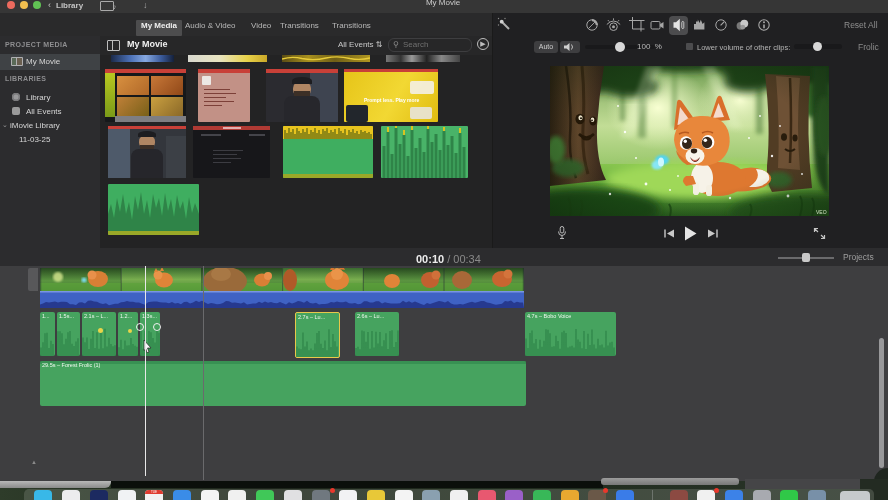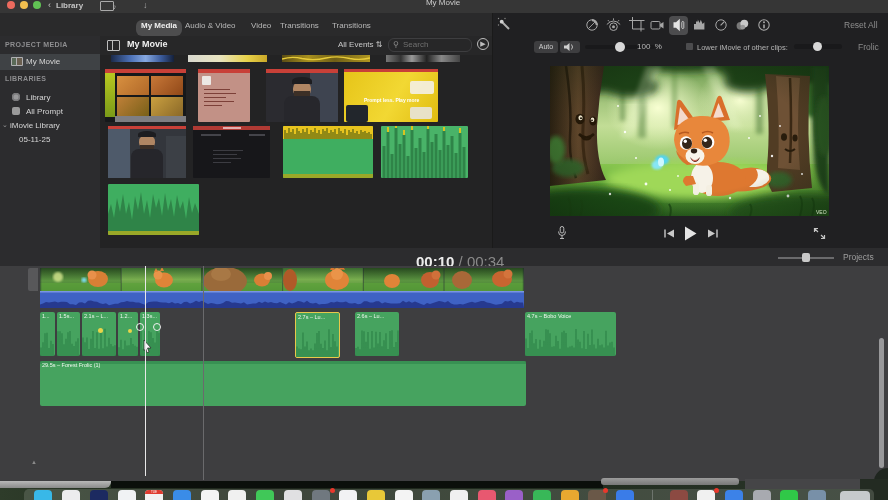--- a/index.html
+++ b/index.html
@@ -5,21 +5,21 @@
   html,body{margin:0;padding:0;}
   body{width:888px;height:500px;overflow:hidden;position:relative;
        font-family:"Liberation Sans",sans-serif;background:#232325;}
   .abs{position:absolute;}
   
   #titlebar{left:0;top:0;width:888px;height:13px;background:#363636;}
   .tl{width:8px;height:8px;border-radius:50%;top:1px;}
   #projects{left:56px;top:1px;color:#c5c5c5;font-size:8px;font-weight:600;}
   #titlename{left:400px;top:-2px;width:86px;color:#cccccc;font-size:8px;text-align:center;}
   #tabbar{left:0;top:13px;width:888px;height:23px;background:#2a2a2b;}
-  .tab{top:20px;height:16px;line-height:12px;font-size:8px;color:#b8b8b8;padding:0 5px;border-radius:6px;}
+  .tab{top:20px;height:16px;line-height:12px;font-size:8px;color:#b8b8b8;padding:0 5px;border-radius:1px;}
   .tabsel{background:#4d4d4e;color:#f0f0f0;font-weight:bold;}
   
   #sidebar{left:0;top:36px;width:100px;height:212px;background:#2c2c2e;}
   .sideh{color:#8e8e90;font-size:7px;font-weight:bold;letter-spacing:.4px;}
   .sideitem{color:#d6d6d6;font-size:8px;}
   #sbsel{left:0;top:54px;width:100px;height:16px;background:#3f4245;}
   
   #mediapane{left:100px;top:36px;width:392px;height:212px;background:#232324;}
   #mbheader{left:0;top:0;width:392px;height:19px;background:#272728;}
   .thumb{border-radius:1px;}
@@ -57,24 +57,24 @@
 <div class="abs sideh" style="left:5px;top:41px;">PROJECT MEDIA</div>
 <div class="abs" style="left:11px;top:57px;width:12px;height:9px;background:#b0b0b2;border-radius:1px;overflow:hidden;">
   <div style="position:absolute;left:1px;top:1px;width:4px;height:7px;background:#5a6a58;"></div>
   <div style="position:absolute;left:6px;top:1px;width:5px;height:7px;background:#6a5f50;"></div>
 </div>
 <div class="abs sideitem" style="left:26px;top:57px;">My Movie</div>
 <div class="abs sideh" style="left:5px;top:75px;">LIBRARIES</div>
 <div class="abs" style="left:12px;top:93px;width:8px;height:8px;border-radius:50%;background:#9a9a9c;box-shadow:inset 0 0 0 1.5px #7a7a7c;"></div>
 <div class="abs sideitem" style="left:26px;top:93px;">Library</div>
 <div class="abs" style="left:12px;top:107px;width:8px;height:8px;border-radius:2px;background:#9a9a9a;"></div>
-<div class="abs sideitem" style="left:26px;top:107px;">All Prompt</div>
+<div class="abs sideitem" style="left:26px;top:107px;">All Events</div>
 <div class="abs" style="left:2px;top:121px;color:#9a9a9a;font-size:7px;">⌄</div>
 <div class="abs sideitem" style="left:10px;top:121px;">iMovie Library</div>
-<div class="abs sideitem" style="left:19px;top:135px;">05-11-25</div>
+<div class="abs sideitem" style="left:19px;top:135px;">11-03-25</div>
 
 <div class="abs" id="mediapane">
   <div class="abs" id="mbheader"></div>
   <div class="abs" style="left:7px;top:4px;width:11px;height:9px;border:1px solid #bdbdbd;border-radius:1px;"></div>
   <div class="abs" style="left:9px;top:5px;width:3px;height:9px;border-right:1px solid #bdbdbd;"></div>
   <div class="abs" style="left:27px;top:3px;color:#f0f0f0;font-size:9px;font-weight:bold;">My Movie</div>
   <div class="abs" style="left:238px;top:4px;color:#c9c9c9;font-size:8px;">All Events ⇅</div>
   <div class="abs" style="left:288px;top:2px;width:82px;height:12px;border:1px solid #3e3e40;border-radius:6px;"></div>
   <div class="abs" style="left:293px;top:4px;color:#8a8a8a;font-size:8px;">⚲</div>
   <div class="abs" style="left:303px;top:4px;color:#707070;font-size:8px;">Search</div>
@@ -217,21 +217,21 @@
 <div class="abs" style="left:534px;top:41px;width:24px;height:12px;background:#3e3e40;border-radius:3px;color:#cfcfcf;font-size:7px;text-align:center;line-height:12px;">Auto</div>
 <div class="abs" style="left:560px;top:41px;width:20px;height:12px;background:#3e3e40;border-radius:3px;"></div>
 <svg class="abs" style="left:564px;top:43px;" width="12" height="8" viewBox="0 0 12 8">
  <path d="M0 2.5 L2.5 2.5 L5.5 0 L5.5 8 L2.5 5.5 L0 5.5 Z" fill="#cfcfcf"></path>
  <path d="M7.5 1.5 Q9.5 4 7.5 6.5" stroke="#cfcfcf" stroke-width="0.9" fill="none"></path>
 </svg>
 <div class="abs" style="left:585px;top:45px;width:70px;height:4px;background:#19191b;border-radius:2px;"></div>
 <div class="abs" style="left:615px;top:42px;width:10px;height:10px;background:#d8d8d8;border-radius:50%;"></div>
 <div class="abs" style="left:637px;top:42px;color:#bbbbbb;font-size:8px;">100&nbsp;&nbsp;%</div>
 <div class="abs" style="left:686px;top:43px;width:7px;height:7px;background:#4c4c4e;border-radius:1px;"></div>
-<div class="abs" style="left:697px;top:43px;color:#b5b5b5;font-size:7.5px;">Lower iMovie of other clips:</div>
+<div class="abs" style="left:697px;top:43px;color:#b5b5b5;font-size:7.5px;">Lower volume of other clips:</div>
 <div class="abs" style="left:794px;top:44px;width:48px;height:5px;background:#19191b;border-radius:3px;"></div>
 <div class="abs" style="left:813px;top:42px;width:9px;height:9px;background:#d8d8d8;border-radius:50%;"></div>
 <div class="abs" style="left:858px;top:42px;color:#8a8a8a;font-size:8.5px;">Frolic</div>
 
 <div class="abs" id="video" style="left:550px;top:66px;width:279px;height:150px;background:#1a3a1a;overflow:hidden;">
 <svg width="279" height="150" viewBox="0 0 279 150">
  <defs>
   <filter id="b6">
           <feGaussianBlur stdDeviation="6"></feGaussianBlur>
         </filter>
@@ -409,21 +409,21 @@
  <path d="M1 0.5 L8 4.5 L1 8.5 Z" fill="#c9c9c9"></path>
 </svg>
 <svg class="abs" style="left:813px;top:227px;" width="13" height="13" viewBox="0 0 13 13">
  <g stroke="#c4c4c4" stroke-width="1.2" fill="none">
   <path d="M5 5 L1.5 1.5 M1.5 5 L1.5 1.5 L5 1.5"></path>
   <path d="M8 8 L11.5 11.5 M11.5 8 L11.5 11.5 L8 11.5"></path>
  </g>
 </svg>
 
 <div class="abs" id="tlbar"></div>
-<div class="abs" style="left:416px;top:253px;color:#ececec;font-size:15px;font-weight:bold;">00:10 <span style="color:#8a8a8a;font-weight:normal;">/ 00:34</span></div>
+<div class="abs" style="left:416px;top:253px;color:#ececec;font-size:11px;font-weight:bold;">00:10 <span style="color:#8a8a8a;font-weight:normal;">/ 00:34</span></div>
 <div class="abs" style="left:778px;top:257px;width:56px;height:2px;background:#6a6a6c;"></div>
 <div class="abs" style="left:802px;top:253px;width:8px;height:9px;background:#c9c9c9;border-radius:2px;"></div>
 <div class="abs" style="left:843px;top:252px;color:#9f9f9f;font-size:8.5px;">Projects</div>
 
 <div class="abs" id="timeline"></div>
 <div class="abs" style="left:28px;top:268px;width:10px;height:23px;background:#58585a;border-radius:2px 0 0 2px;"></div>
 <svg class="abs" style="left:40px;top:268px;" width="484" height="23" viewBox="0 0 484 23">
  <defs>
   <linearGradient id="fbg" x1="0" y1="0" x2="0" y2="1">
    <stop offset="0" stop-color="#27491f"></stop>

